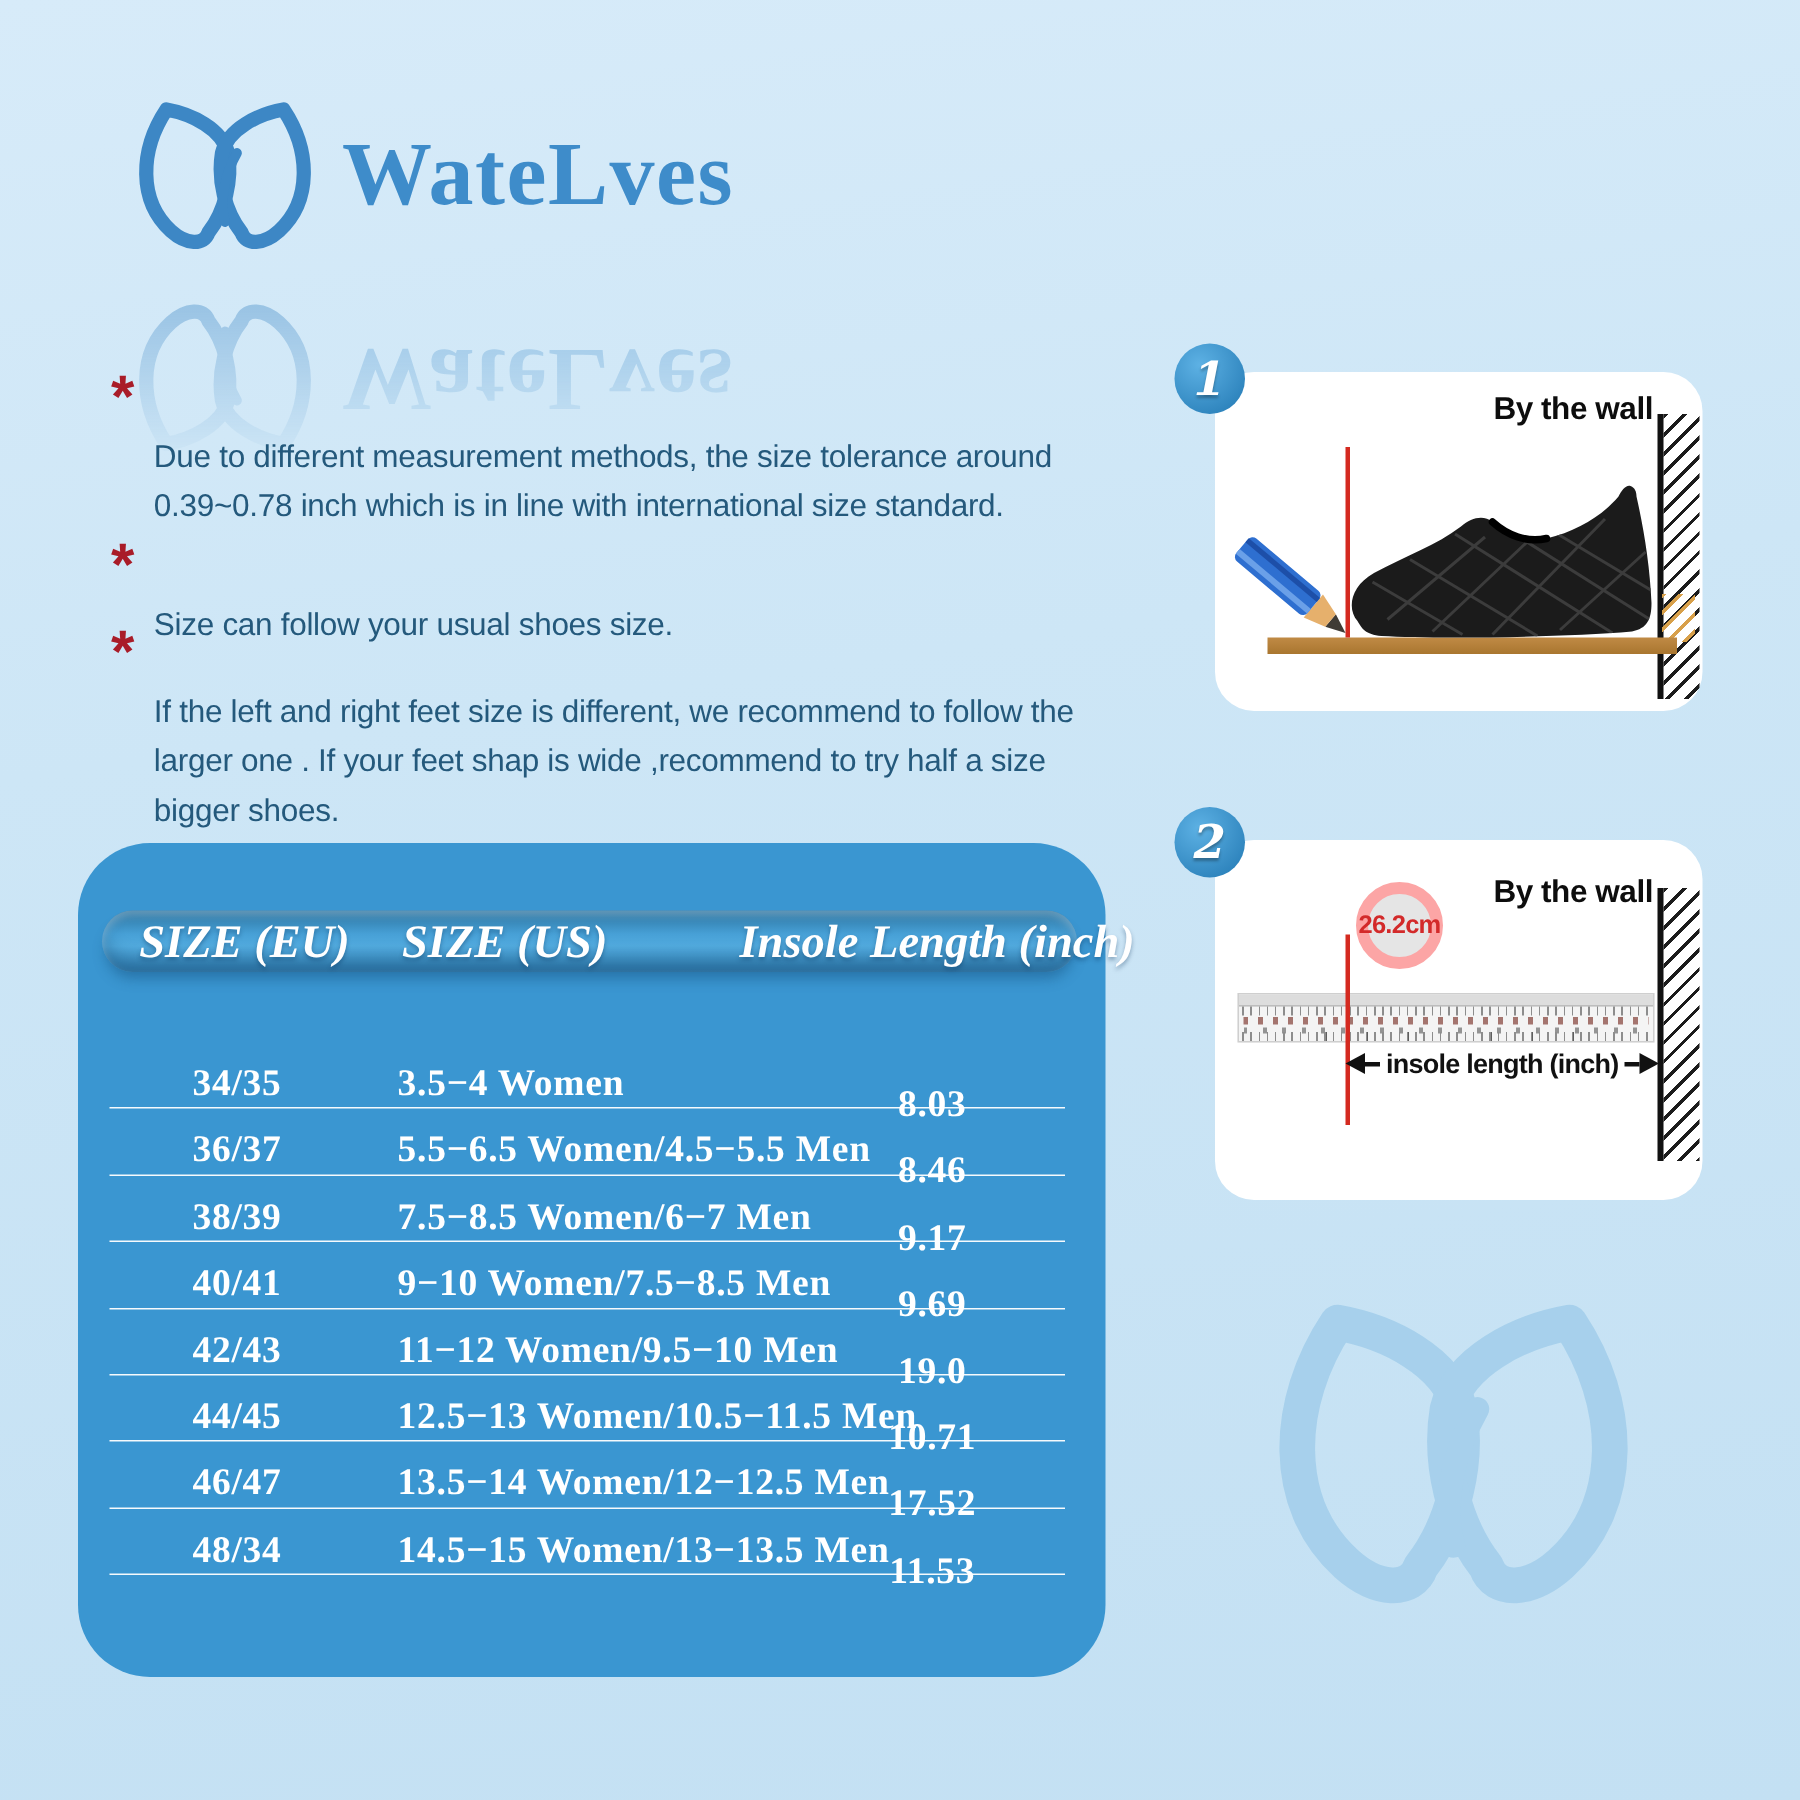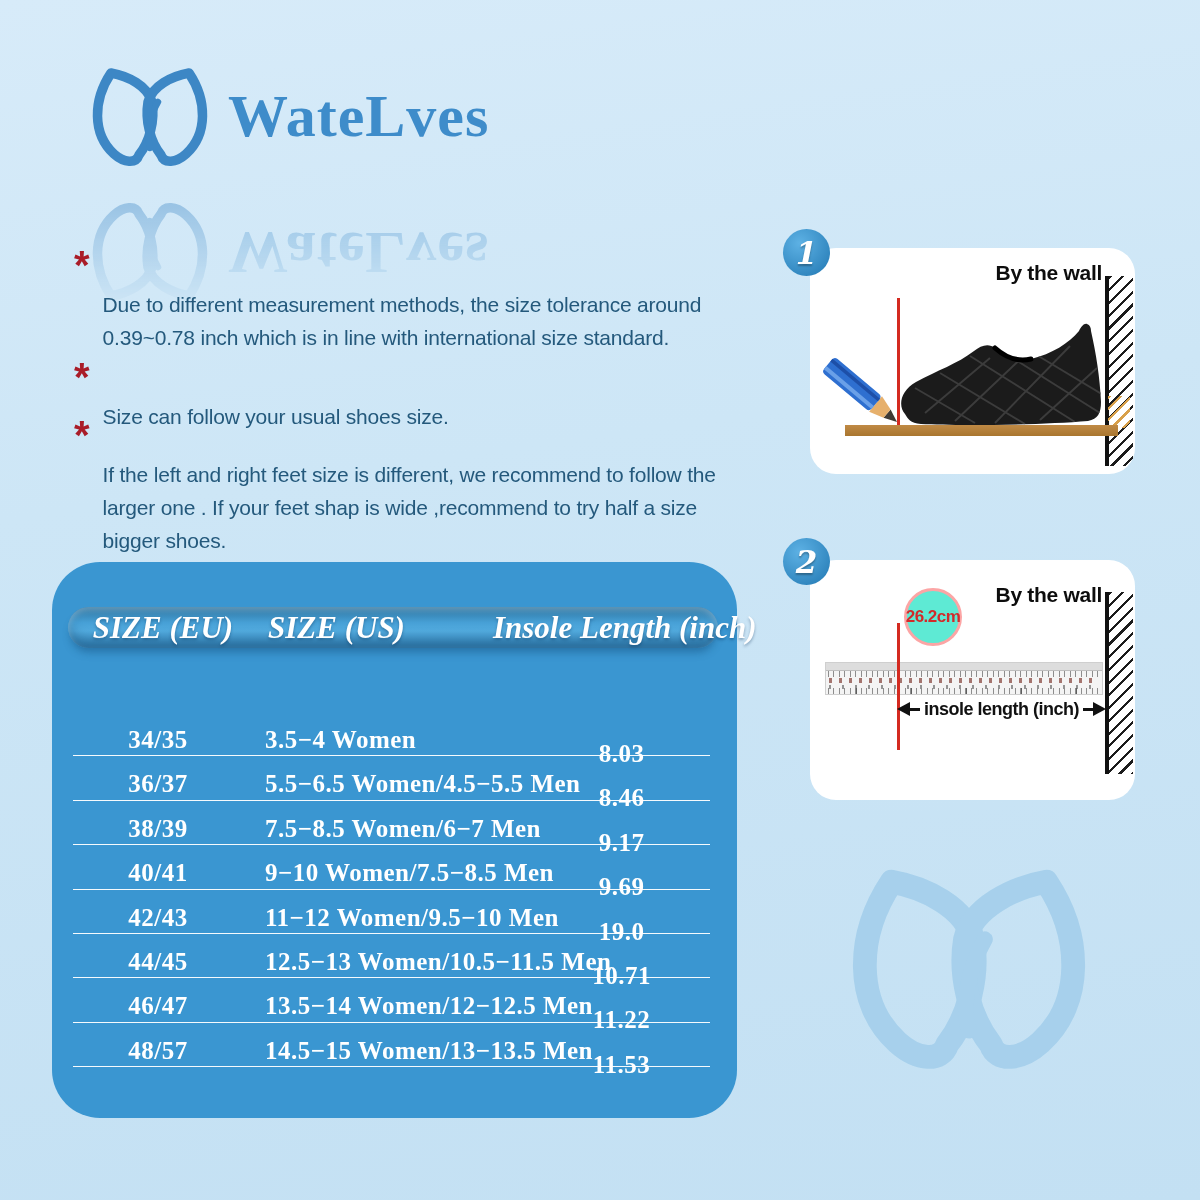--- a/index.html
+++ b/index.html
@@ -49,21 +49,21 @@
                inset 0 3px 6px rgba(255,255,255,.30),
                inset 0 -8px 12px rgba(10,60,100,.38);
     display:grid; grid-template-columns:190px 235px 1fr; align-items:center;
     color:#fff; font-family:"Liberation Serif", serif; font-style:italic; font-weight:bold;
     font-size:31px; text-shadow:0 2px 3px rgba(0,40,80,.35); white-space:nowrap;
   }
   .thead .h-eu { text-align:center; }
   .thead .h-us { padding-left:10px; }
   .thead .h-in { text-align:center; padding-right:50px; }
 
-  .tbody { position:absolute; left:21px; top:150px; width:637px; }
+  .tbody { position:absolute; left:21px; top:133px; width:637px; }
   .trow {
     height:44.4px; display:grid; grid-template-columns:170px 290px 1fr; align-items:center;
     border-bottom:1.5px solid rgba(255,255,255,.95);
     color:#fff; font-family:"Liberation Serif", serif; font-weight:bold;
     font-size:25px; letter-spacing:.5px; white-space:nowrap;
   }
   .trow .c-eu { text-align:center; }
   .trow .c-us { padding-left:22px; }
   .trow .c-in { text-align:center;margin-top:28px; }
 
@@ -108,22 +108,22 @@
   }
   .redline { position:absolute; width:3px; background:#d42a20; }
   .r1 { left:87px; top:50px; height:127px; }
   .r2 { left:87px; top:63px; height:127px; }
 
   .shoe { position:absolute; left:85px; top:70px; }
   .pencil { position:absolute; left:5px; top:92px; }
 
   .meas-circle {
     position:absolute; left:94px; top:28px; width:58px; height:58px;
-    border:3px solid #fca5a5; border-radius:50%;
-    display:flex; align-items:center; justify-content:center; background:#5eead4; z-index:3;
+    border:8px solid #fca5a5; border-radius:50%;
+    display:flex; align-items:center; justify-content:center; background:#e5e5e5; z-index:3;
   }
   .meas-circle span {
     color:#d32a2a; font-weight:bold; font-size:17px; letter-spacing:-0.5px; white-space:nowrap;
   }
 
   .ruler {
     position:absolute; left:15px; top:102px; width:278px; height:33px;
     background:#f4f4f4; border:1px solid #cfcfcf;
   }
   .band-top {
@@ -231,24 +231,24 @@
         <span class="c-in">19.0</span>
       </div>
       <div class="trow">
         <span class="c-eu">44/45</span>
         <span class="c-us">12.5−13 Women/10.5−11.5 Men</span>
         <span class="c-in">10.71</span>
       </div>
       <div class="trow">
         <span class="c-eu">46/47</span>
         <span class="c-us">13.5−14 Women/12−12.5 Men</span>
-        <span class="c-in">11.22</span>
-      </div>
-      <div class="trow">
-        <span class="c-eu">48/57</span>
+        <span class="c-in">17.52</span>
+      </div>
+      <div class="trow">
+        <span class="c-eu">48/34</span>
         <span class="c-us">14.5−15 Women/13−13.5 Men</span>
         <span class="c-in">11.53</span>
       </div>
     </div>
   </section>
 
   <div class="badge badge-1">1</div>
   <div class="badge badge-2">2</div>
 
   <section class="card fig1">

